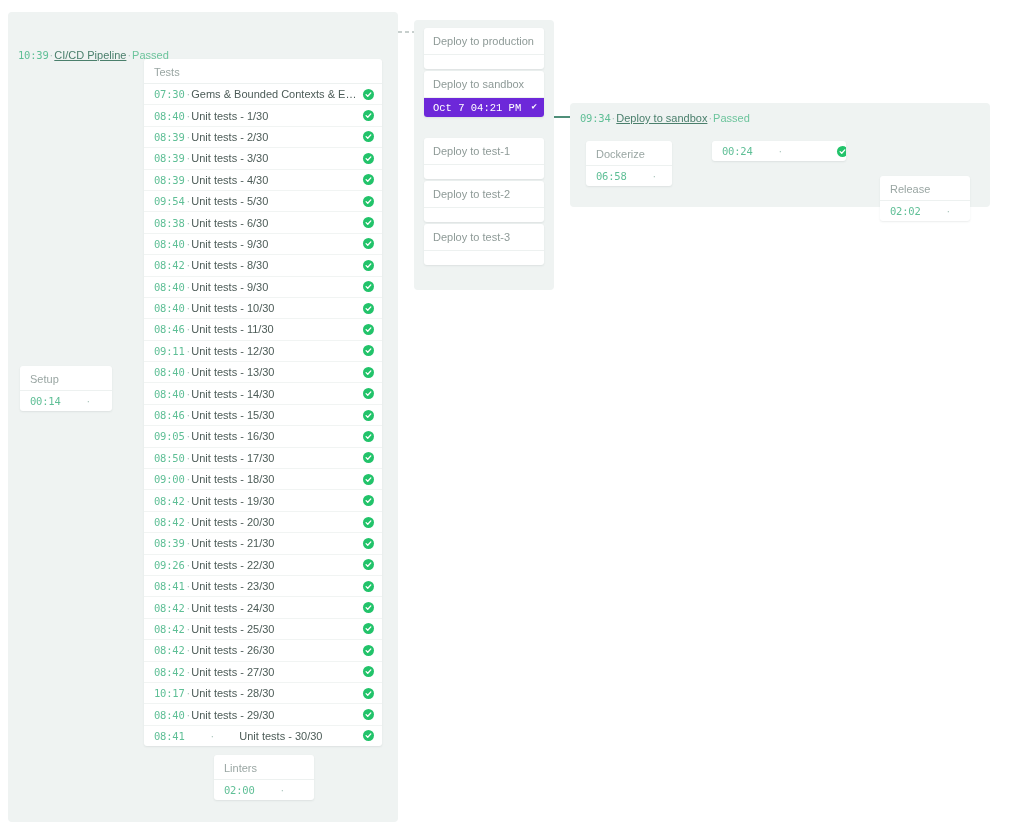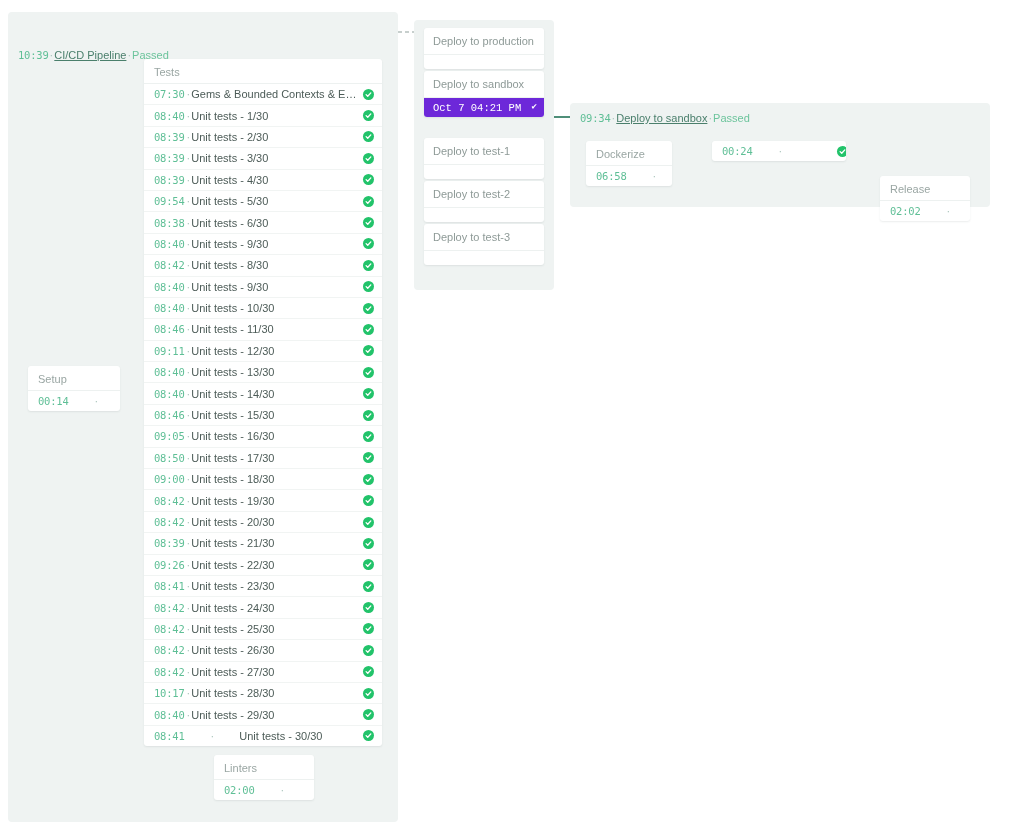--- a/index.html
+++ b/index.html
@@ -155,21 +155,21 @@
     <path class="wire" d="M672,173 L712,173"></path>
     <path class="wire" d="M846,173 L880,173"></path>
   </svg>
 
   <div class="panel" id="panel-main"></div>
 
   <div class="panel-header" style="left:18px; top:48px;">
     <span class="t-time">10:39</span><span class="t-sep">·</span><a class="t-link" href="#">CI/CD Pipeline</a><span class="t-sep">·</span><span class="t-status">Passed</span>
   </div>
 
-  <div class="card" id="card-setup" style="left:20px; top:366px; width:92px;margin-left:8px;">
+  <div class="card" id="card-setup" style="left:20px; top:366px; width:92px;">
     <div class="card-title">Setup</div>
     <div id="setup-rows">
         <div class="row">
           <span class="t-time">00:14</span>
           <span class="t-sep">·</span>
           <span class="label">Bundle</span>
           <span class="check">
             <svg width="7" height="7" viewBox="0 0 10 10">
               <path d="M1.6 5.2 L3.9 7.4 L8.3 2.7" fill="none" stroke="#ffffff" stroke-width="1.9" stroke-linecap="round" stroke-linejoin="round"></path>
             </svg>

